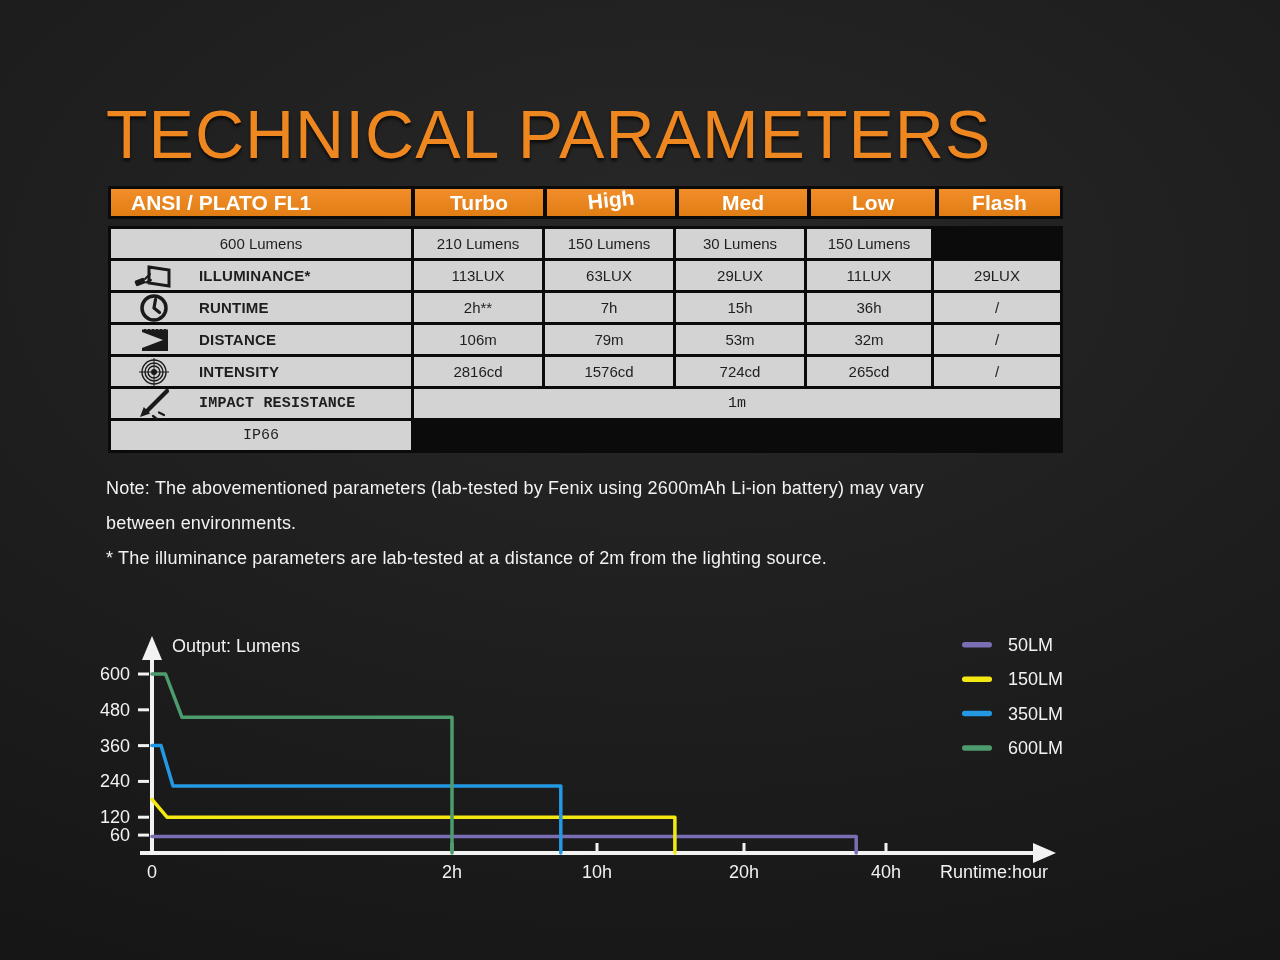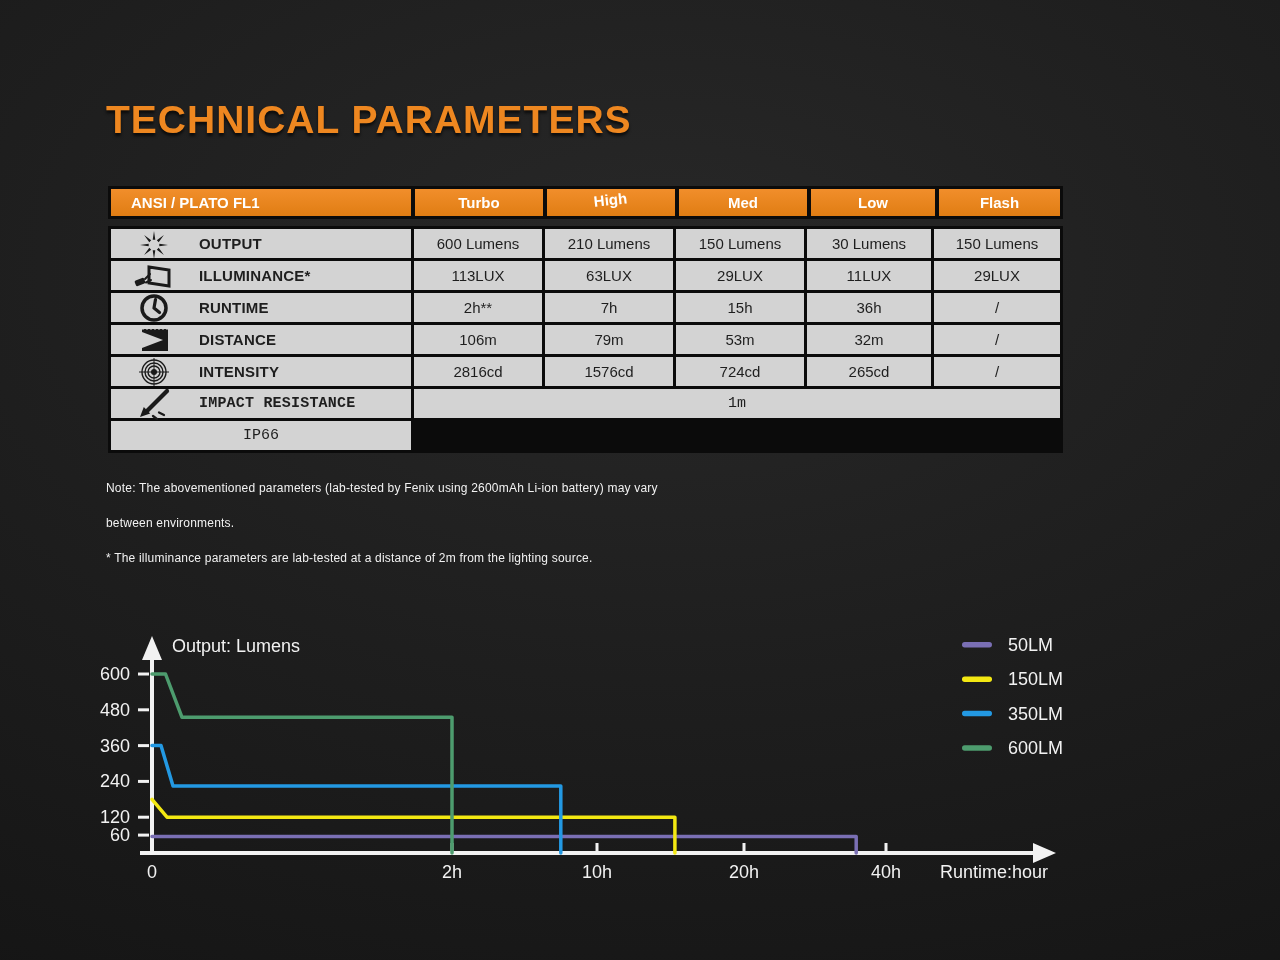--- a/index.html
+++ b/index.html
@@ -3,49 +3,49 @@
 <meta charset="utf-8">
 <style>
   html,body { margin:0; padding:0; background:#0d0d0d; }
   .page {
     position:relative; width:1280px; height:960px; overflow:hidden;
     background: radial-gradient(120% 95% at 52% 28%, #282828 0%, #1e1e1e 45%, #131313 100%);
     font-family:"Liberation Sans", sans-serif;
   }
   .title {
     position:absolute; left:106px; top:100px;
-    font-size:39px; font-weight:bold; letter-spacing:1px; line-height:1;
+    font-size:68px; font-weight:normal; letter-spacing:1px; line-height:1;
     color:#EE8720; text-shadow:0 3px 3px rgba(0,0,0,.65);
   }
   
   .spec-table { position:absolute; left:108px; top:186px; width:955px; }
   .thead {
     display:grid; grid-template-columns:300px 128px 128px 128px 124px 1fr;
     gap:4px; padding:3px; background:#0b0b0b; box-sizing:border-box;
   }
   .hcell {
     background:linear-gradient(#F18E2B,#E07D13);
-    color:#ffffff; font-weight:bold; font-size:15px;
+    color:#ffffff; font-weight:bold; font-size:21px;
     height:27px; display:flex; align-items:center; justify-content:center;
   }
   .hcell:first-child { justify-content:flex-start; padding-left:20px; }
   .hcell:nth-child(3) .htxt { display:inline-block; transform:rotate(-6deg) translateY(-3px); }
   .tbody { margin-top:7px; display:flex; flex-direction:column; gap:3px; background:#0b0b0b; padding:3px; }
   .trow { display:grid; grid-template-columns:300px 128px 128px 128px 124px 1fr; gap:3px; }
   .trow.merged { grid-template-columns:300px 1fr;font-family:Liberation Mono, monospace; }
   .tcell {
     background:#D3D3D3; height:29px; box-sizing:border-box;
     display:flex; align-items:center; justify-content:center;
     font-size:15px; color:#1e1e1e;
   }
   .tcell.label { justify-content:flex-start; padding-left:88px; position:relative; font-weight:bold; letter-spacing:.2px; }
   .rowicon { position:absolute; left:14px; top:0; width:58px; height:29px; display:flex; align-items:center; justify-content:center; }
   
   .notes { position:absolute; left:106px; top:477px; width:1000px; }
-  .notes p { margin:0 0 12px 0; font-size:12px; line-height:23px; color:#F2F2F2; letter-spacing:.2px; }
+  .notes p { margin:0 0 12px 0; font-size:18px; line-height:23px; color:#F2F2F2; letter-spacing:.2px; }
   
   #chart-svg { position:absolute; left:0; top:0; width:1280px; height:960px; }
   #chart-svg text { font-family:"Liberation Sans", sans-serif; }
 </style>
 </head>
 <body>
 
 <div class="page">
   <div class="title">TECHNICAL PARAMETERS</div>
 
@@ -65,30 +65,20 @@
         </div>
         <div class="hcell">
           <span class="htxt">Low</span>
         </div>
         <div class="hcell">
           <span class="htxt">Flash</span>
         </div>
       </div>
     <div class="tbody" id="tbody">
         <div class="trow">
-          <div class="tcell label">
-            <span class="rowicon">
-              <svg width="40" height="32" viewBox="0 0 40 32">
-                <path fill="#1a1a1a" d="M25.3,15.7 34,17 25.3,18.3 Z M24.7,19.8 29.9,26.9 22.8,21.7 Z
-    M21.3,22.3 20,31 18.7,22.3 Z M17.2,21.7 10.1,26.9 15.3,19.8 Z M14.7,18.3 6,17 14.7,15.7 Z
-    M15.3,14.2 10.1,7.1 17.2,12.3 Z M18.7,11.7 20,3 21.3,11.7 Z M22.8,12.3 29.9,7.1 24.7,14.2 Z"></path>
-              </svg>
-            </span>
-            <span>OUTPUT</span>
-          </div>
           <div class="tcell">600 Lumens</div>
           <div class="tcell">210 Lumens</div>
           <div class="tcell">150 Lumens</div>
           <div class="tcell">30 Lumens</div>
           <div class="tcell">150 Lumens</div>
         </div>
         <div class="trow">
           <div class="tcell label">
             <span class="rowicon">
               <svg width="40" height="32" viewBox="0 0 40 32">

